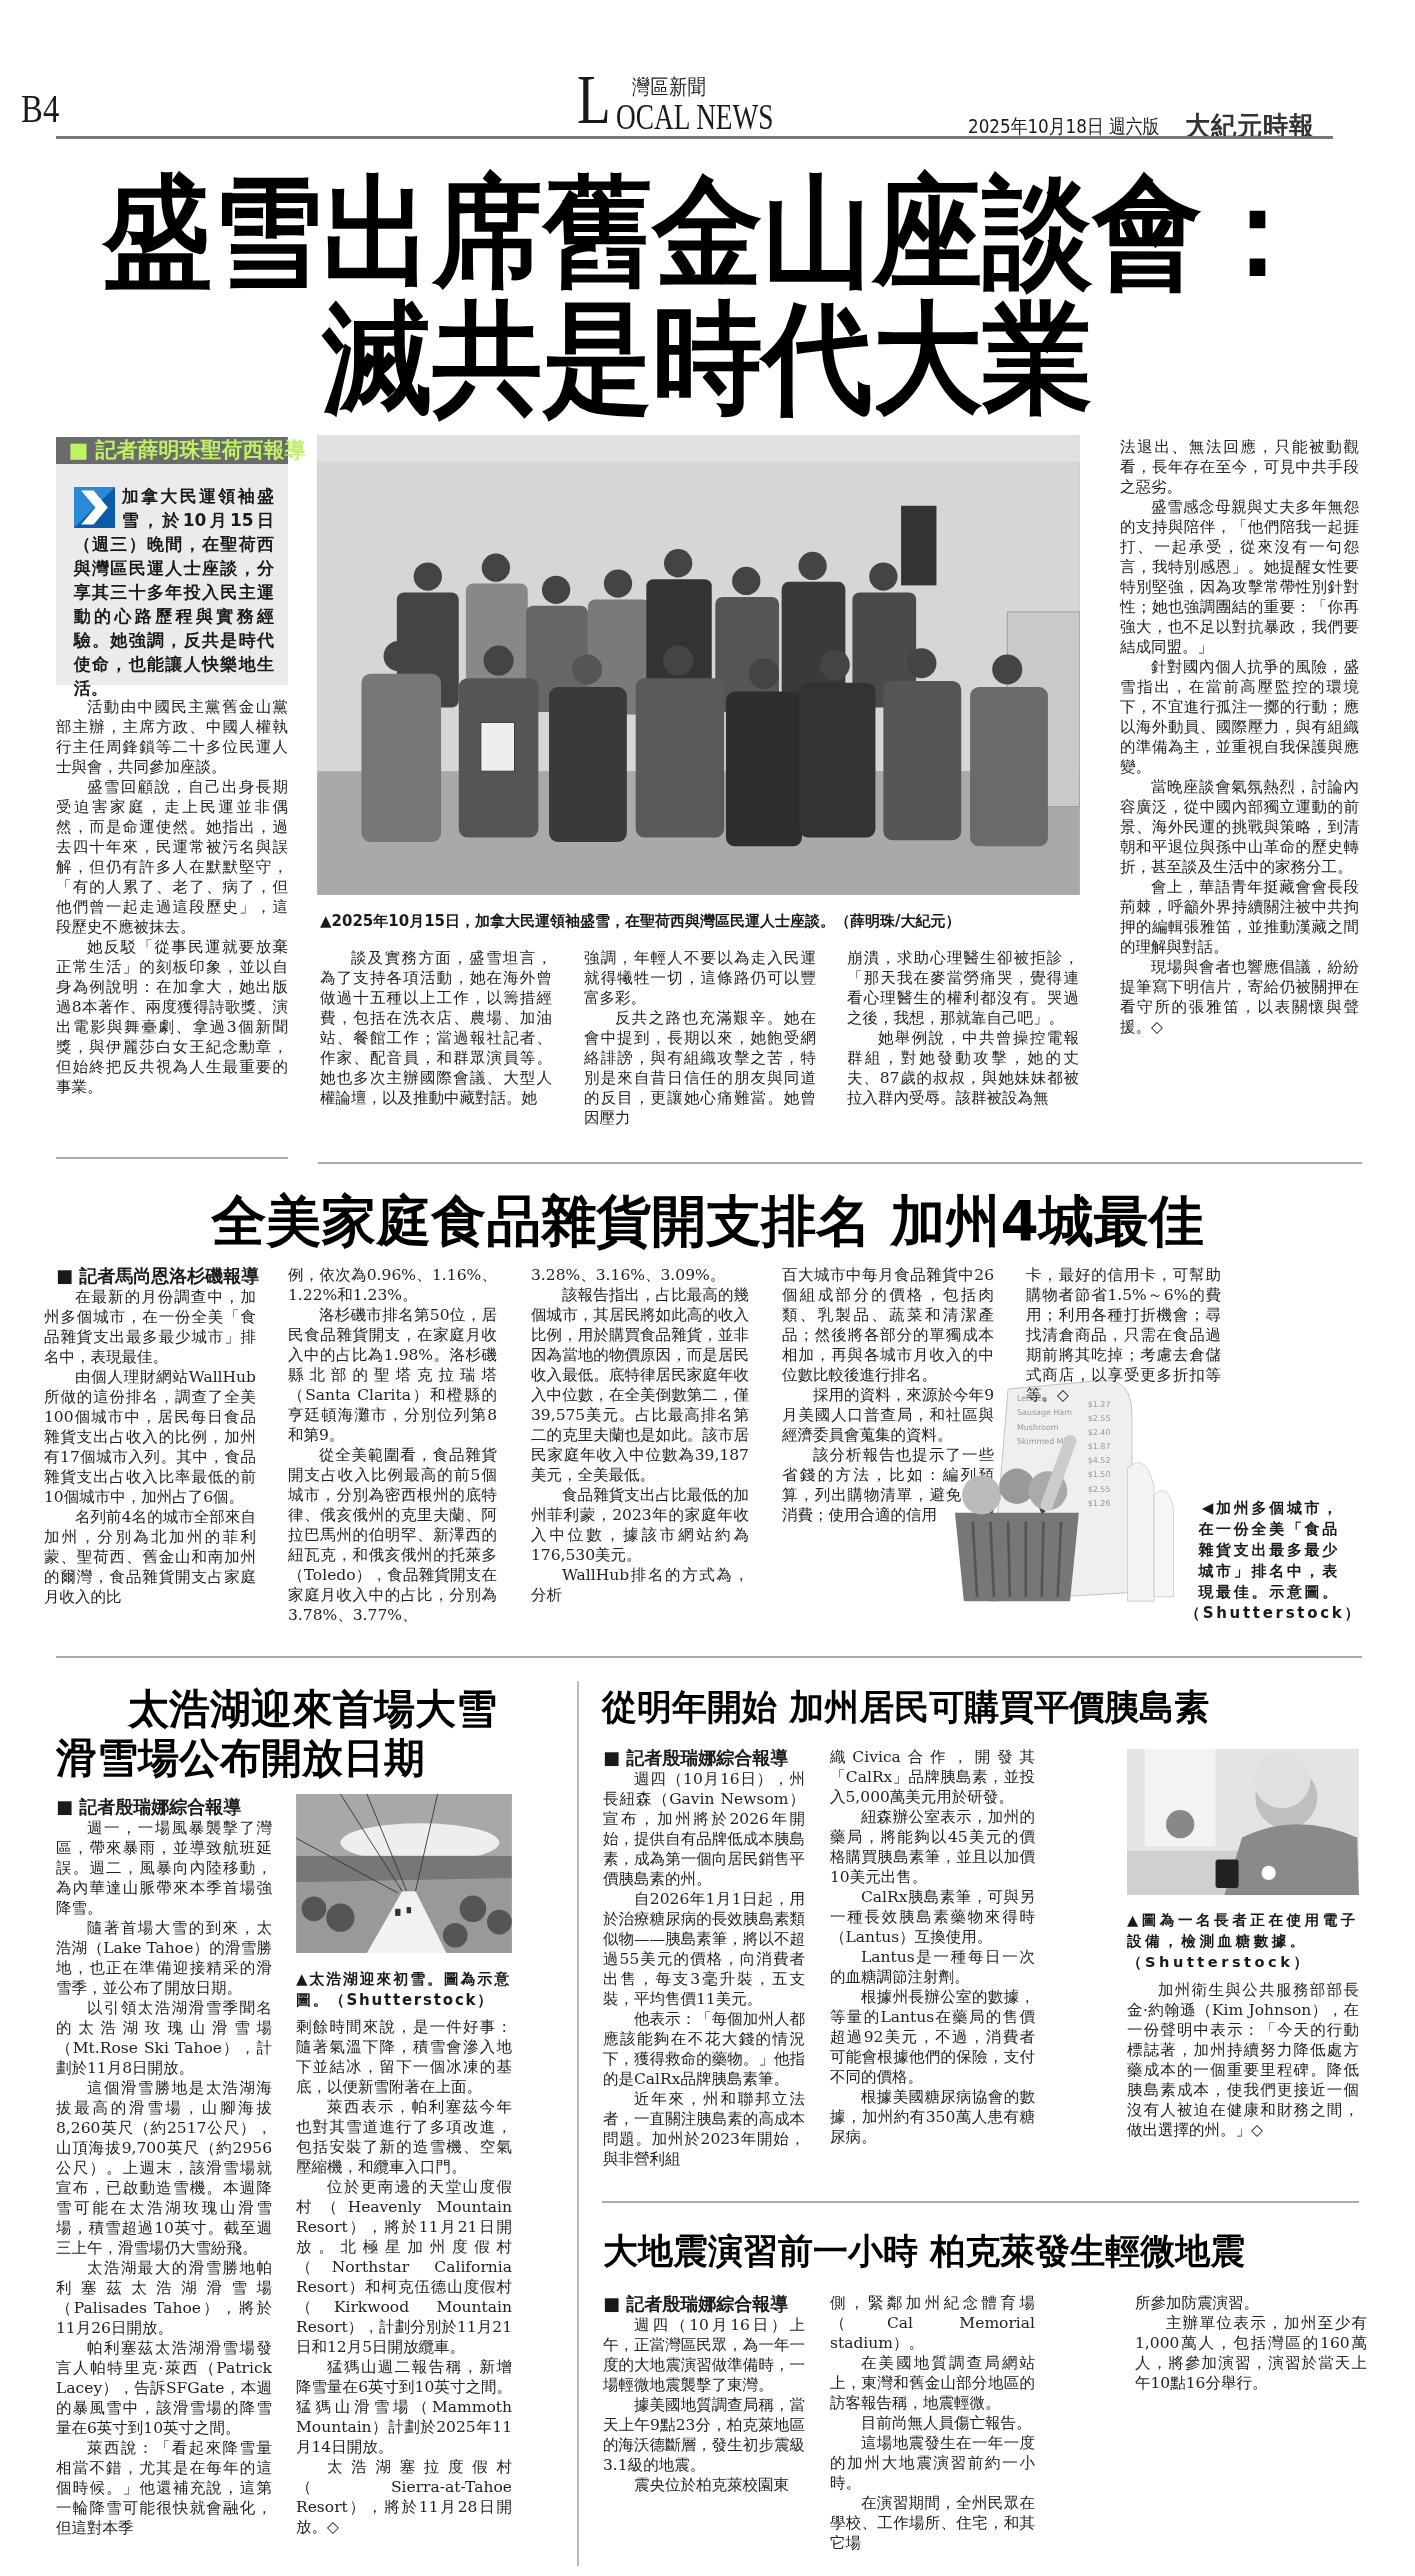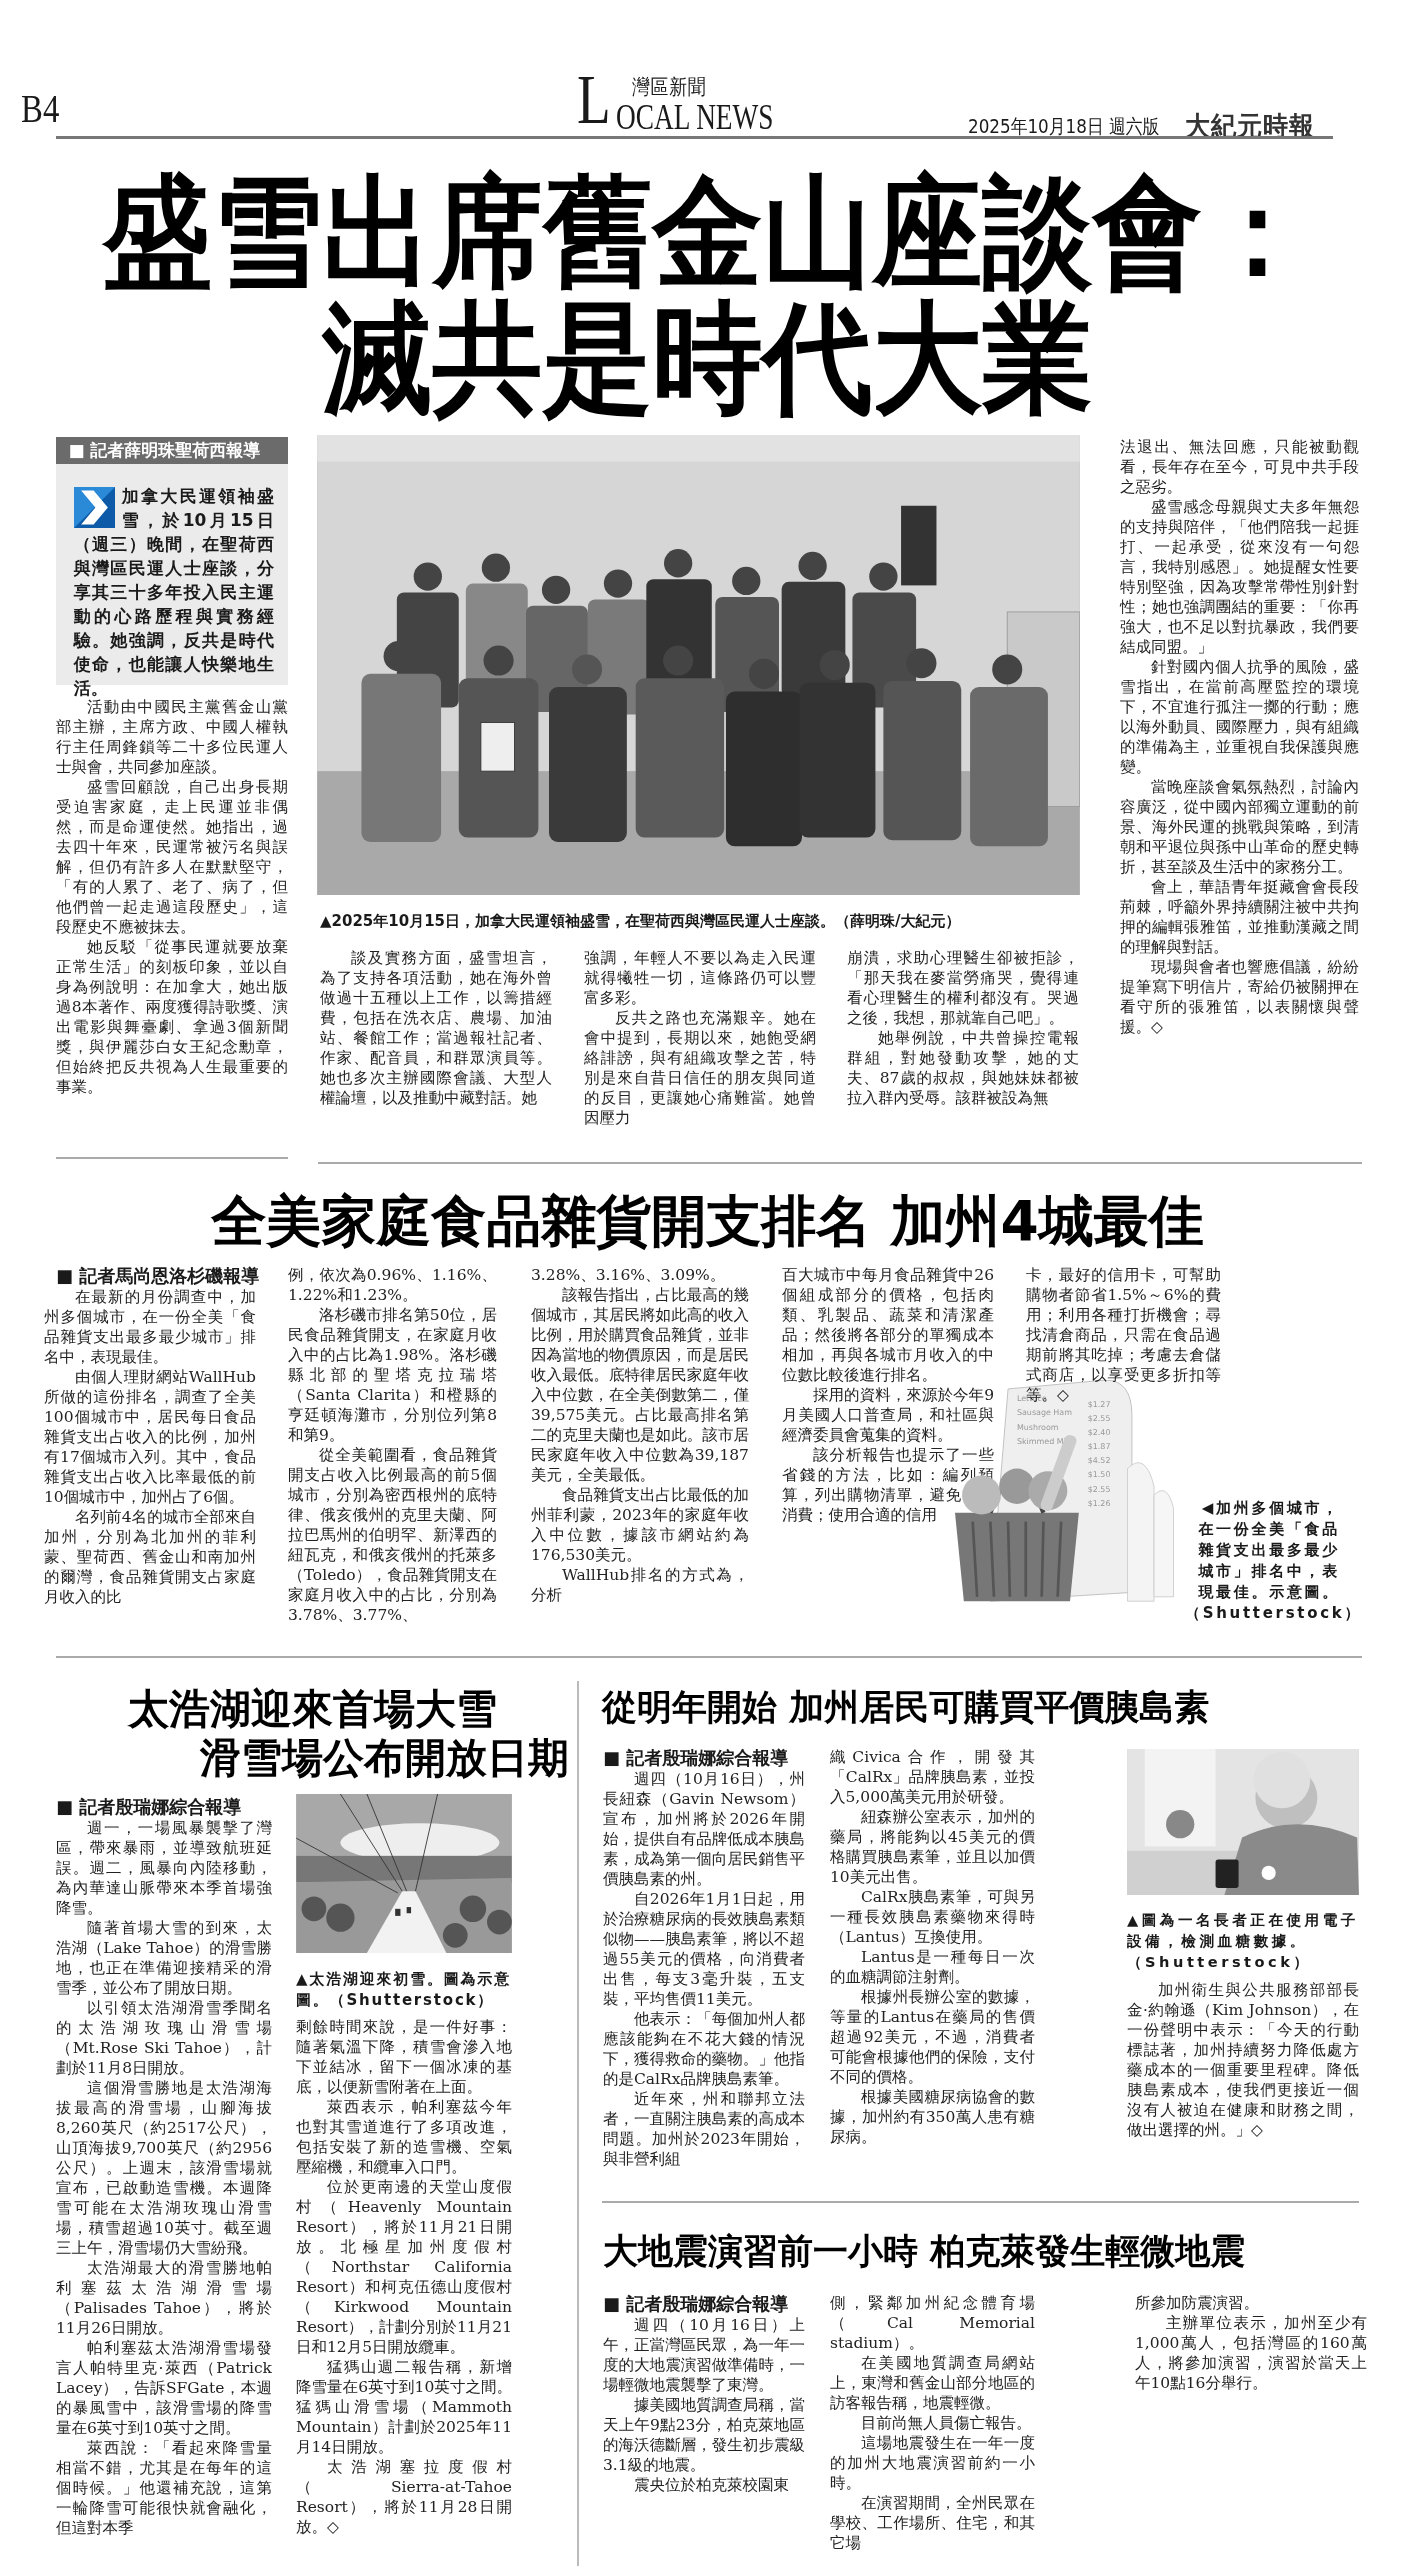--- a/index.html
+++ b/index.html
@@ -16,21 +16,21 @@
   .dateline { left: 968px; top: 113px; font-family: "DejaVu Sans", sans-serif; font-size: 19.5px; white-space: nowrap; transform: scaleX(0.86); transform-origin: left; }
   .paper-name { left: 1185px; top: 108px; font-family: "DejaVu Serif", serif; font-size: 26.5px; font-weight: bold; color: #333; letter-spacing: 0.9px; white-space: nowrap; transform: scaleX(0.95); transform-origin: left; }
   .head-rule { left: 56px; top: 136px; width: 1277px; height: 2.7px; background: #777; }
 
   
   .hl-main { left: 0; width: 1415px; text-align: center; font-family: "DejaVu Serif", serif; font-weight: bold; font-size: 110px; line-height: 110px; color: #000; transform: scaleY(1.1); }
   .hl1 { top: 177px; }
   .hl2 { top: 303px; }
 
   
-  .byline-bar { left: 56px; top: 437px; width: 232px; height: 26.5px; background: #6b6b6b; color: #ffffff; font-family: "DejaVu Sans", sans-serif; font-weight: bold; font-size: 17px; line-height: 26.5px; padding-left: 12.4px; white-space: nowrap; }
+  .byline-bar { left: 56px; top: 437px; width: 232px; height: 26.5px; background: #6b6b6b; color: #bef264; font-family: "DejaVu Sans", sans-serif; font-weight: bold; font-size: 21px; line-height: 26.5px; padding-left: 12.4px; white-space: nowrap; }
   .lead-box { left: 56px; top: 464px; width: 232px; height: 221px; background: #ebebeb; padding: 19.5px 14px 0 17.7px; }
   .lead-box .chev { float: left; width: 41px; height: 41px; background: #1e73c8; margin: 3.5px 7px 3.5px 0; position: relative; overflow: hidden; }
   .lead-box .chev svg { position: absolute; left: 0; top: 0; }
   .lead-text { font-family: "DejaVu Sans", sans-serif; font-weight: bold; font-size: 17px; line-height: 24px; color: #1a1a1a; text-align: justify; }
 
   
   .body { font-family: "DejaVu Serif", serif; font-size: 15.5px; line-height: 20px; color: #222; text-align: justify; }
   .body p { text-indent: 2em; }
   .body p.noind { text-indent: 0; }
 
@@ -206,21 +206,21 @@
     <rect x="110" y="60" width="14" height="90" rx="6" fill="#ccc" transform="rotate(20 117 105)"></rect>
   </svg>
 </div>
 <div class="abs body" style="left:1026px; top:1265px; width:195px;">
   <p class="noind">卡，最好的信用卡，可幫助購物者節省1.5%～6%的費用；利用各種打折機會；尋找清倉商品，只需在食品過期前將其吃掉；考慮去倉儲式商店，以享受更多折扣等等。◇</p>
 </div>
 <div class="abs caption" style="left:1185px; top:1498px; width:155px; text-align:right; letter-spacing:2.7px;">◀加州多個城市，在一份全美「食品雜貨支出最多最少城市」排名中，表現最佳。示意圖。（Shutterstock）</div>
 <div class="abs hrule" style="left:56px; top:1656px; width:1306px;"></div>
 
 <div class="abs hl-sec" style="left:56px; width:513px; text-align:center; top:1685px; font-size:41px; line-height:48px;">太浩湖迎來首場大雪</div>
-<div class="abs hl-sec" style="left:56px; width:513px; text-align:right; top:1734px; font-size:41px; line-height:48px;">滑雪場公布開放日期</div>
+<div class="abs hl-sec" style="left:56px; width:513px; text-align:left; top:1734px; font-size:41px; line-height:48px;">滑雪場公布開放日期</div>
 
 <div class="abs byline-sm" style="left:56px; top:1796px;">■ 記者殷瑞娜綜合報導</div>
 <div class="abs body" style="left:56px; top:1818px; width:216px;">
   <p>週一，一場風暴襲擊了灣區，帶來暴雨，並導致航班延誤。週二，風暴向內陸移動，為內華達山脈帶來本季首場強降雪。</p>
   <p>隨著首場大雪的到來，太浩湖（Lake Tahoe）的滑雪勝地，也正在準備迎接精采的滑雪季，並公布了開放日期。</p>
   <p>以引領太浩湖滑雪季聞名的太浩湖玫瑰山滑雪場（Mt.Rose Ski Tahoe），計劃於11月8日開放。</p>
   <p>這個滑雪勝地是太浩湖海拔最高的滑雪場，山腳海拔8,260英尺（約2517公尺），山頂海拔9,700英尺（約2956公尺）。上週末，該滑雪場就宣布，已啟動造雪機。本週降雪可能在太浩湖玫瑰山滑雪場，積雪超過10英寸。截至週三上午，滑雪場仍大雪紛飛。</p>
   <p>太浩湖最大的滑雪勝地帕利塞茲太浩湖滑雪場（Palisades Tahoe），將於11月26日開放。</p>
   <p>帕利塞茲太浩湖滑雪場發言人帕特里克·萊西（Patrick Lacey），告訴SFGate，本週的暴風雪中，該滑雪場的降雪量在6英寸到10英寸之間。</p>
   <p>萊西說：「看起來降雪量相當不錯，尤其是在每年的這個時候。」他還補充說，這第一輪降雪可能很快就會融化，但這對本季</p>

